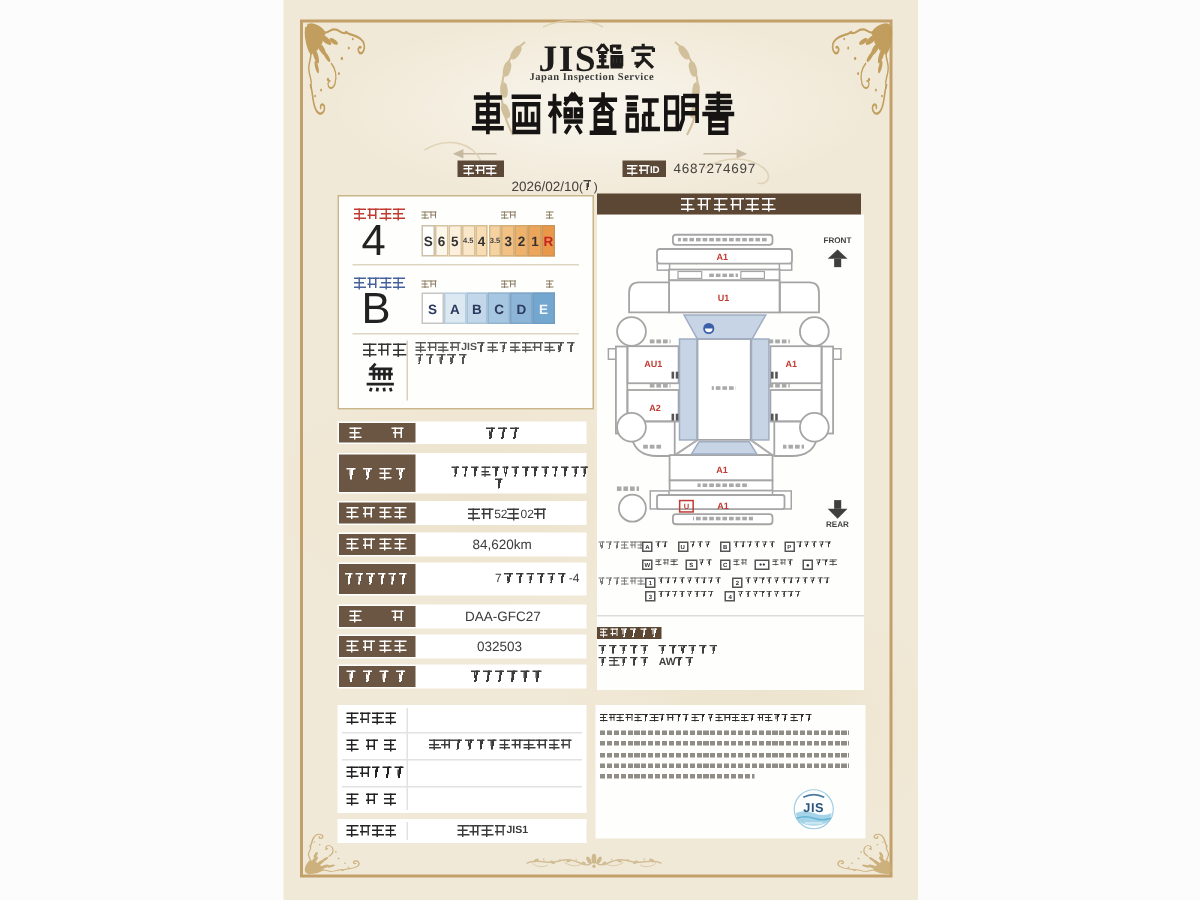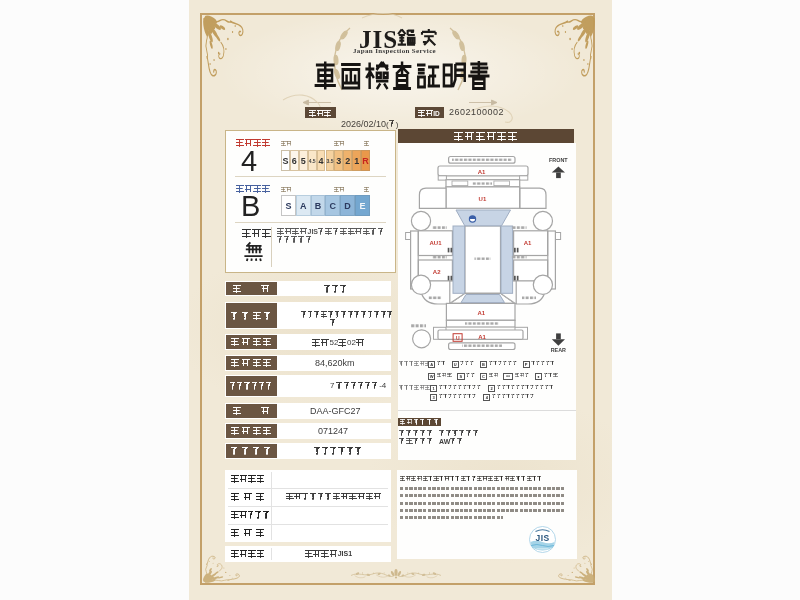--- a/index.html
+++ b/index.html
@@ -160,21 +160,21 @@
 <div class="a" style="left:305px;top:107px;width:31px;height:11px;background:#5c4836;color:#fff">
       <span style="display:block;margin:2.5px 0 0 4px;font-size:7px"><i class="g"></i><i class="h"></i><i class="g"></i></span>
     </div>
 
 <div class="t" style="left:341px;top:120px;font-size:9px;color:#45413c">2026/02/10<span style="font-size:8px">(</span><i class="k" style="font-size:7px"></i><span style="font-size:8px">)</span></div>
 
 <div class="a" style="left:415px;top:107px;width:29px;height:11px;background:#5c4836;color:#fff">
       <span style="display:block;margin:2.5px 0 0 3px;font-size:7px"><i class="g"></i><i class="h"></i><b style="font-size:6.5px;vertical-align:top">ID</b></span>
     </div>
 
-<div class="t" style="left:449px;top:108px;font-size:9px;color:#45413c;letter-spacing:.5px">2602100002</div>
+<div class="t" style="left:449px;top:108px;font-size:9px;color:#45413c;letter-spacing:.5px">4687274697</div>
 
 <div class="a" style="left:225px;top:130px;width:171px;height:143px;background:#fefefd;border:1px solid #c9b588;box-sizing:border-box"></div>
 
 <div class="t" style="left:236px;top:139px;font-size:8px;color:#c13a31"><i class="g"></i><i class="h"></i><i class="g"></i><i class="g"></i></div>
 
 <div class="t" style="left:241px;top:147px;font-size:29px;color:#222;font-weight:normal">4</div>
 
 <div class="t" style="left:281px;top:141px;font-size:5px;color:#8a7a5f"><i class="g"></i><i class="h"></i></div>
 <div class="t" style="left:334px;top:141px;font-size:5px;color:#8a7a5f"><i class="g"></i><i class="h"></i></div>
 <div class="t" style="left:364px;top:141px;font-size:5px;color:#8a7a5f"><i class="g"></i></div>
@@ -294,21 +294,21 @@
 
 <div class="a" style="left:225px;top:423px;width:166px;height:16px;background:#fff"></div>
 <div class="a" style="left:226px;top:424px;width:51px;height:14px;background:#6b5643;color:#fff">
       <span style="display:flex;justify-content:space-between;margin:3px 5px 0 5px;font-size:8px">
         <i class="g"></i>
         <i class="h"></i>
         <i class="g"></i>
         <i class="g"></i>
       </span>
     </div>
-<div class="t" style="left:318px;top:426.5px;font-size:9px;color:#3b3b3b">071247</div>
+<div class="t" style="left:318px;top:426.5px;font-size:9px;color:#3b3b3b">032503</div>
 
 <div class="a" style="left:225px;top:443px;width:166px;height:16px;background:#fff"></div>
 <div class="a" style="left:226px;top:444px;width:51px;height:14px;background:#6b5643;color:#fff">
       <span style="display:flex;justify-content:space-between;margin:3px 5px 0 5px;font-size:8px">
         <i class="k"></i>
         <i class="k"></i>
         <i class="k"></i>
         <i class="k"></i>
       </span>
     </div>

